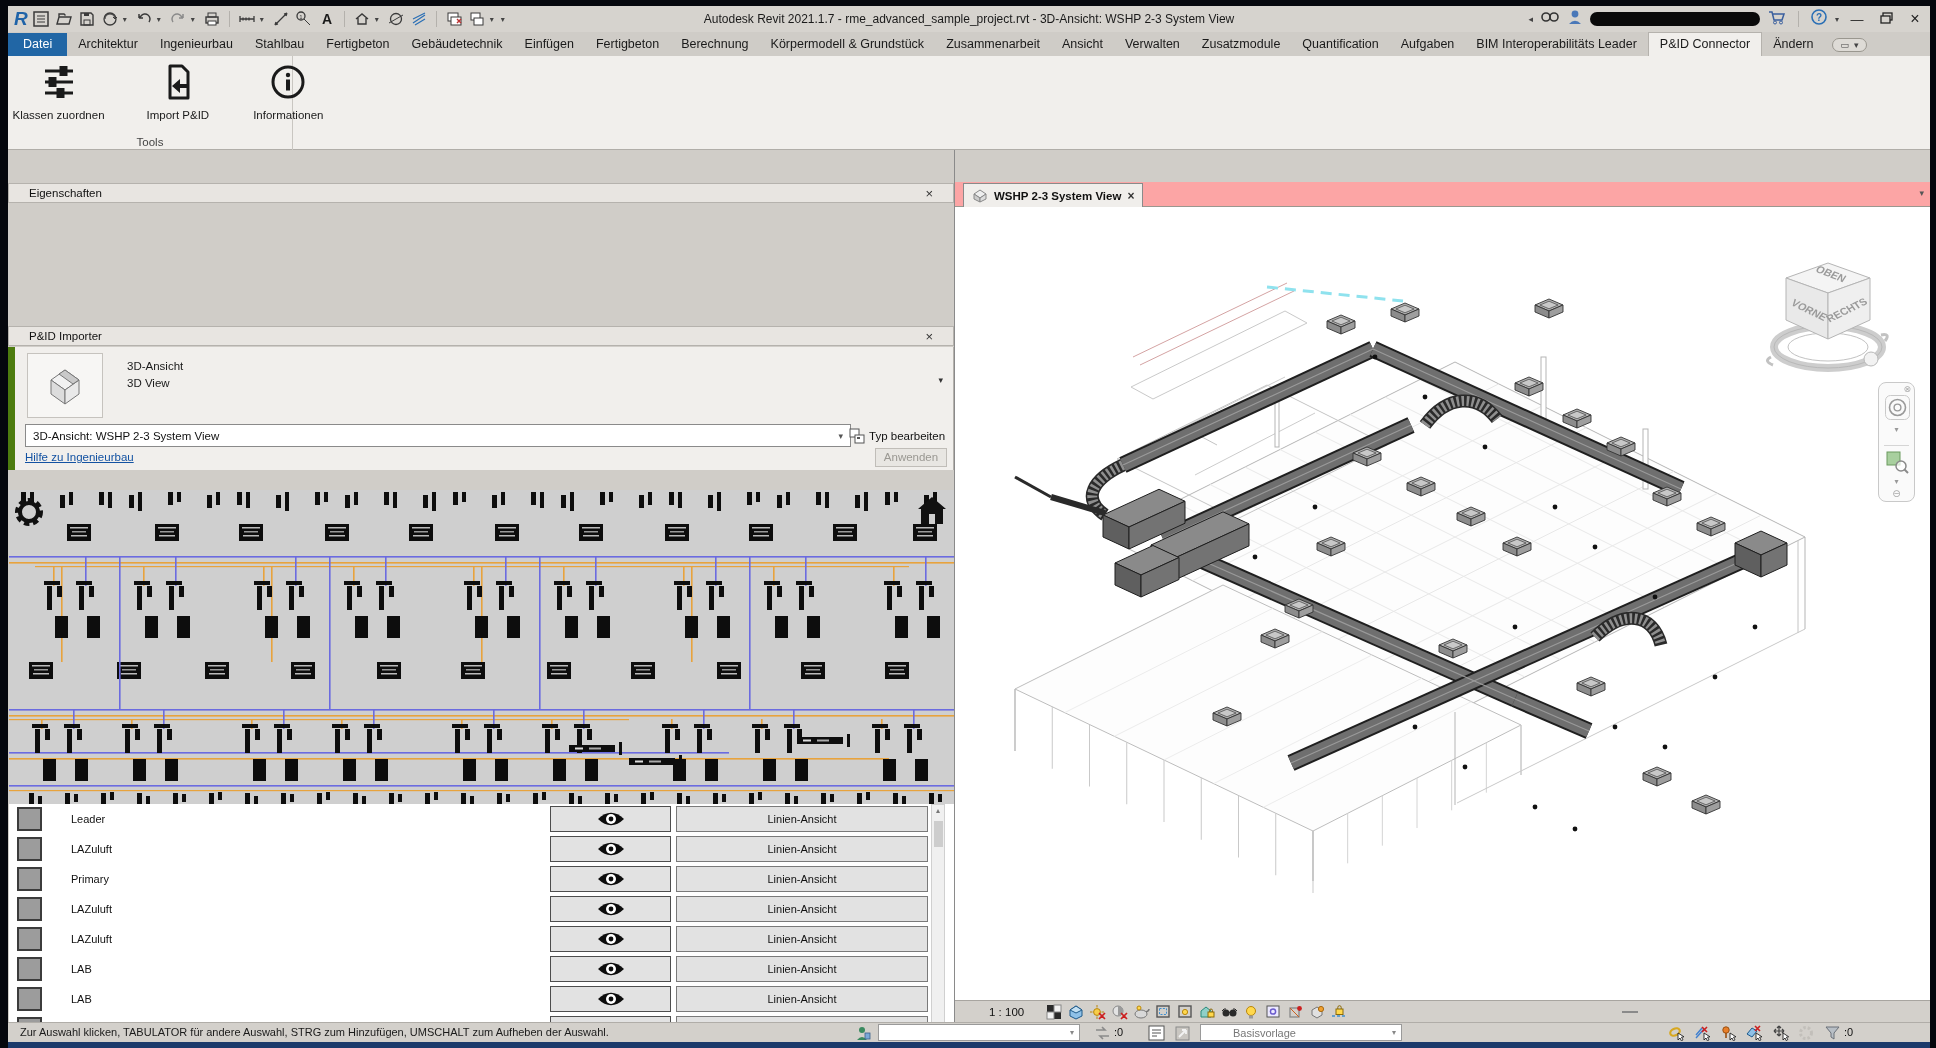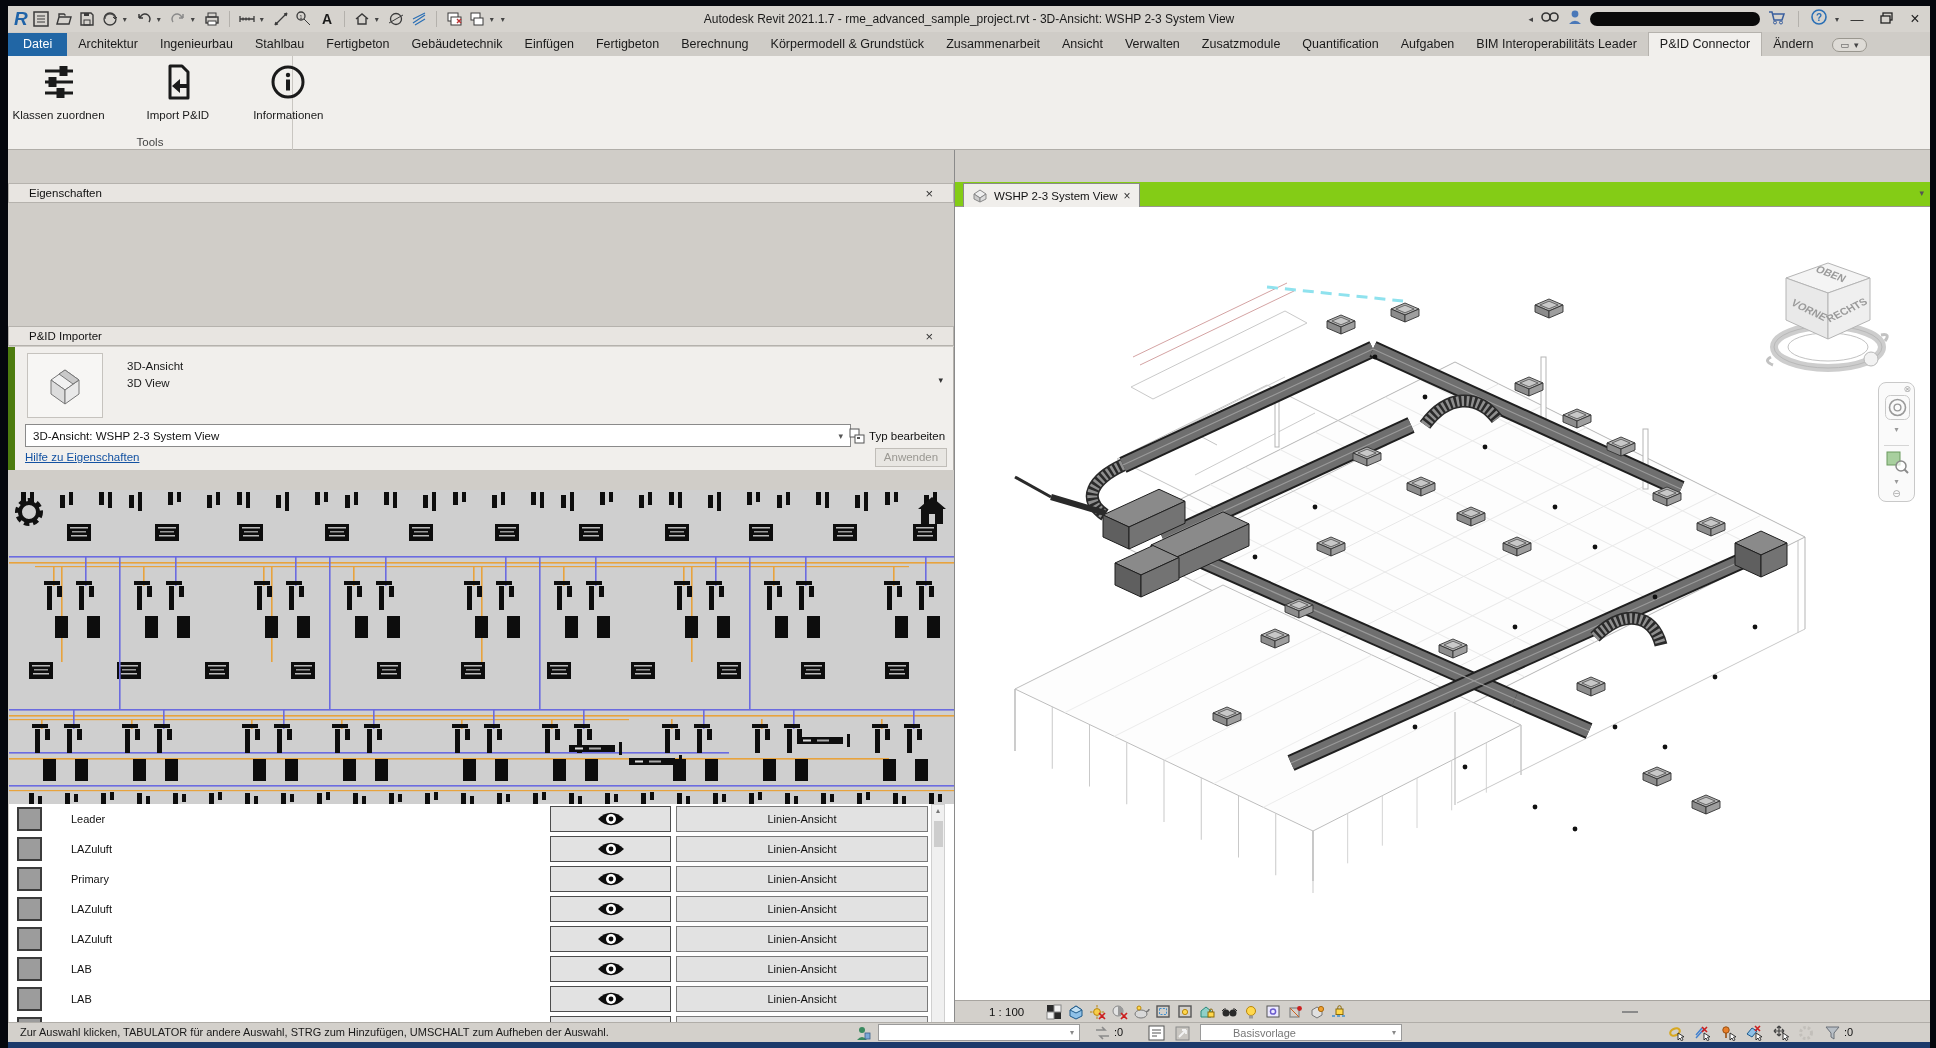--- a/index.html
+++ b/index.html
@@ -51,21 +51,21 @@
   .pid-row{position:relative;height:30px;}
   .swatch{position:absolute;left:8px;top:3px;width:25px;height:24px;background:#9c9c9c;border:2px solid #3c3c3c;}
   .rowlabel{position:absolute;left:62px;top:9px;font-size:11px;color:#111;}
   .eyebtn{position:absolute;left:541px;top:2px;width:121px;height:26px;background:#e2e2e2;border:1px solid #4d4d4d;display:flex;align-items:center;justify-content:center;}
   .viewbtn{position:absolute;left:667px;top:2px;width:252px;height:26px;background:#e2e2e2;border:1px solid #7a7a7a;font-size:11px;color:#111;text-align:center;line-height:24px;}
   .tscroll{position:absolute;left:923px;top:654px;width:14px;height:315px;background:#f0f0f0;border:1px solid #d0d0d0;}
   .tscroll .ar{position:absolute;left:0;width:100%;text-align:center;font-size:8px;color:#777;}
   .tscroll .thumb{position:absolute;left:2px;top:16px;width:9px;height:26px;background:#cdcdcd;}
   
   .rightcol{position:absolute;left:947px;top:144px;width:975px;height:872px;background:#d0cdc8;}
-  .viewtabrow{position:absolute;left:0;top:32px;width:100%;height:25px;background:#84cc16;border-bottom:1px solid #9a978f;}
+  .viewtabrow{position:absolute;left:0;top:32px;width:100%;height:25px;background:#fca5a5;border-bottom:1px solid #9a978f;font-weight:bold;}
   .viewtab{position:absolute;left:8px;top:1px;height:24px;background:#f0eeeb;border:1px solid #8a8a8a;border-bottom:none;display:flex;align-items:center;gap:6px;padding:0 8px;font-size:11.5px;color:#111;}
   .viewtab .x{font-size:12px;color:#333;}
   .tabrow-chev{position:absolute;right:6px;top:6px;font-size:9px;color:#555;}
   .canvas{position:absolute;left:0;top:57px;width:975px;height:793px;background:#fff;overflow:hidden;}
   .viewbar{position:absolute;left:0;top:850px;width:100%;height:22px;background:#d3d0cb;border-top:1px solid #a8a5a0;display:flex;align-items:center;gap:5px;padding-left:34px;}
   .scaletxt{font-size:11.5px;color:#111;margin-right:16px;}
   .vcicon{width:17px;height:17px;display:flex;align-items:center;justify-content:center;}
   .vdash{position:absolute;left:667px;top:10px;width:16px;height:2px;background:#8a8a8a;}
   
   .viewcube{position:absolute;left:798px;top:40px;width:156px;height:142px;}
@@ -319,21 +319,21 @@
         <span class="chev">▾</span>
       </div>
       <div class="edittype">
         <svg width="16" height="16">
               <rect x="1" y="1" width="9" height="8" fill="#fff" stroke="#555"></rect>
               <rect x="6" y="7" width="9" height="8" fill="#fff" stroke="#555"></rect>
               <rect x="8" y="9" width="3" height="2" fill="#555"></rect>
             </svg>
         <span>Typ bearbeiten</span>
       </div>
-      <div class="helplink">Hilfe zu Eigenschaften</div>
+      <div class="helplink">Hilfe zu Ingenieurbau</div>
       <div class="applybtn">Anwenden</div>
     </div>
 
     <div class="phead" style="top:176px;">
       <span>P&amp;ID Importer</span>
       <span class="x">×</span>
     </div>
 
     <div class="pid-diagram">
       <svg id="pid-svg" width="945" height="314">

